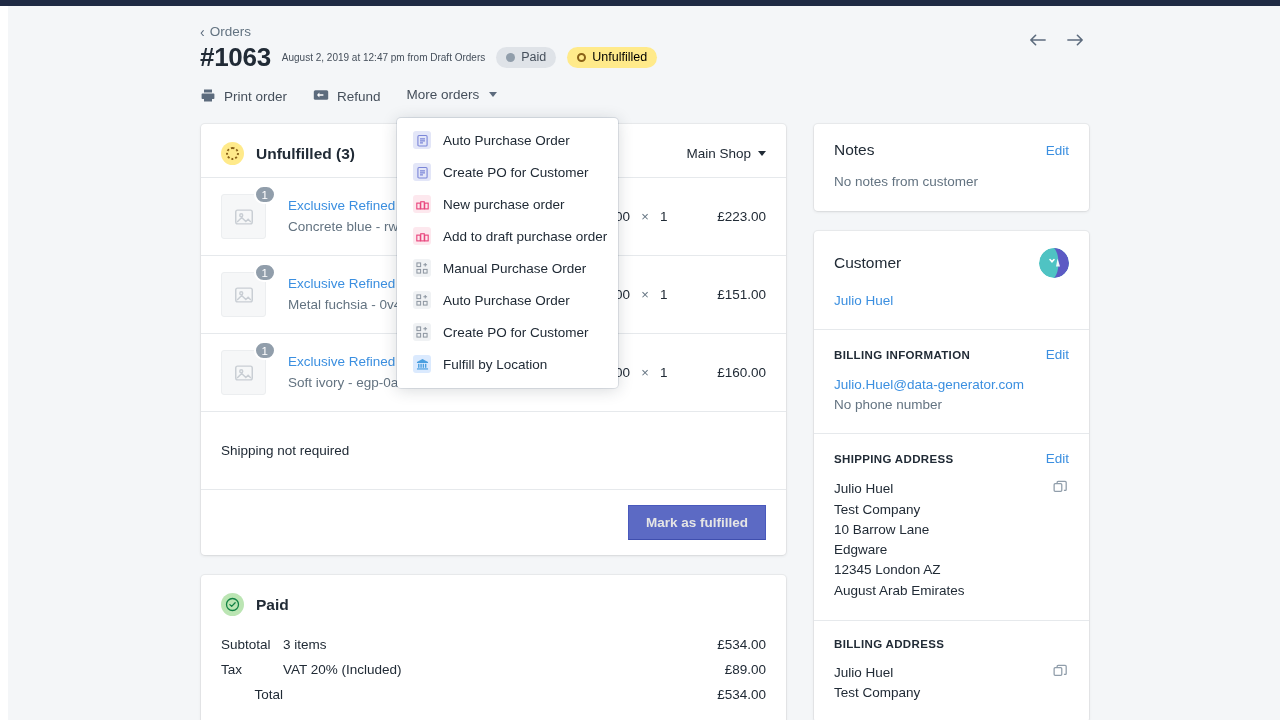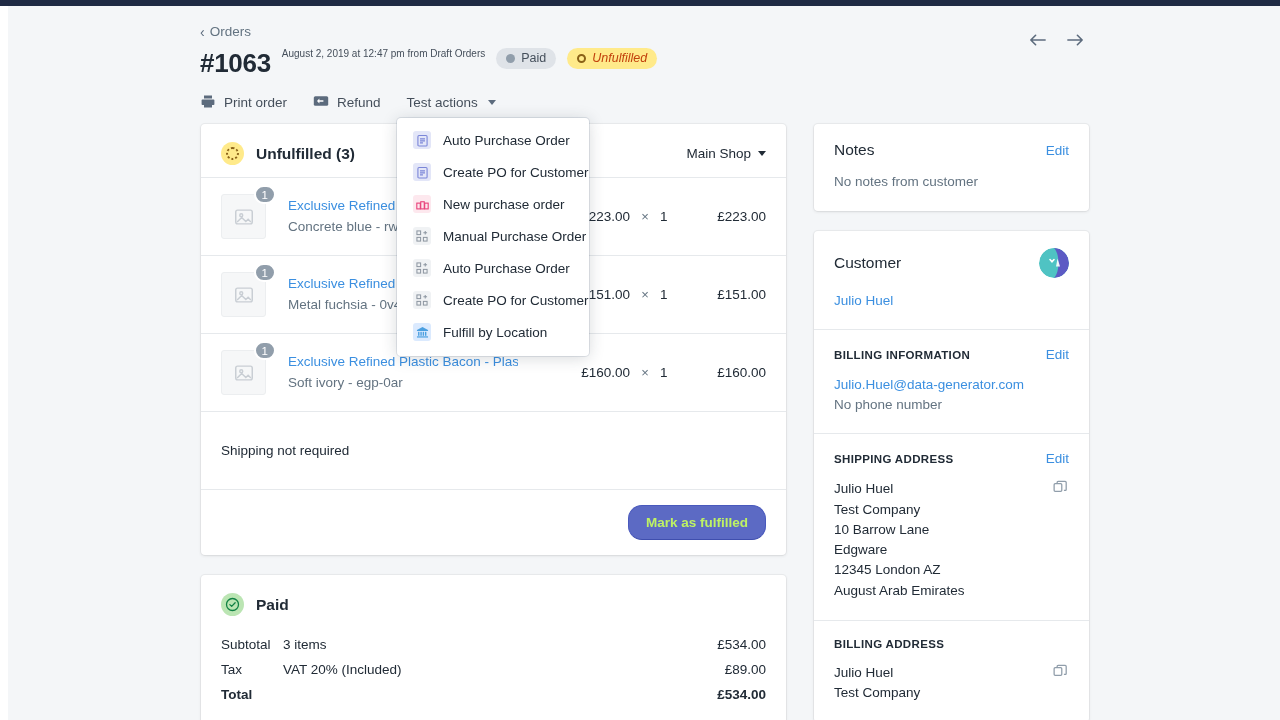--- a/index.html
+++ b/index.html
@@ -15,31 +15,31 @@
   .topbar-strip { position: absolute; top: 0; left: 0; width: 1280px; height: 6px; background: #1f2a44; z-index: 60; }
   .left-gutter { position: absolute; top: 0; left: 0; width: 8px; height: 720px; background: #ffffff; z-index: 55; }
 
   .page { position: absolute; top: 6px; left: 8px; width: 1272px; height: 714px; background: #f4f6f8; }
 
   
   .hdr { position: absolute; left: 192px; top: 18px; width: 880px; }
   .breadcrumb { display: flex; align-items: center; gap: 5px; color: #637381; font-size: 13.5px; cursor: pointer; width: max-content; }
   .breadcrumb .chev { font-size: 14px; line-height: 1; color: #5c6b7d; }
 
-  .title-row { display: flex; align-items: flex-start; gap: 11px; margin-top: 9px; }
+  .title-row { display: flex; align-items: center; gap: 11px; margin-top: 3px; }
   .order-no { font-size: 26px; font-weight: 700; color: #212b36; letter-spacing: -0.3px; }
   .order-meta { font-size: 10px; color: #454f5b; }
 
   .badge { display: inline-flex; align-items: center; gap: 6px; border-radius: 11px; padding: 3px 10px 4px; font-size: 12.5px; line-height: 1.15; font-weight: 400; }
   .badge-paid { background: #dfe3e8; color: #454f5b; }
   .badge-paid .dot { width: 9px; height: 9px; border-radius: 50%; background: #919eab; display: inline-block; }
-  .badge-unf { background: #ffea8a; color: #c2410c; font-style: italic; }
+  .badge-unf { background: #ffea8a; color: #000000; }
   .badge-unf .ring { width: 9px; height: 9px; border-radius: 50%; border: 2px solid #8a6116; display: inline-block; }
 
-  .actions { display: flex; align-items: center; gap: 26px; margin-top: 14px; }
+  .actions { display: flex; align-items: flex-start; gap: 26px; margin-top: 14px; }
   .act { display: flex; align-items: center; gap: 8px; font-size: 13.5px; color: #454f5b; cursor: pointer; }
   .act .caret { width: 0; height: 0; border-left: 4.5px solid transparent; border-right: 4.5px solid transparent; border-top: 5.5px solid #5c6b7d; margin-left: 2px; }
 
   .navarrows { position: absolute; right: 192px; top: 22px; display: flex; gap: 12px; }
   .navarrow { width: 26px; height: 24px; display: flex; align-items: center; justify-content: center; cursor: pointer; }
 
   
   .card { background: #ffffff; border-radius: 4px; box-shadow: 0 0 0 1px rgba(63,63,68,0.05), 0 1px 3px rgba(63,63,68,0.12); }
 
   .main-col { position: absolute; left: 193px; top: 118px; width: 585px; }
@@ -61,54 +61,54 @@
   .li-info { flex: 1; min-width: 0; }
   .li-title { font-size: 13.5px; color: #3b8fe0; line-height: 1.35; cursor: pointer; white-space: nowrap; overflow: hidden; }
   .li-variant { font-size: 13.5px; color: #637381; line-height: 1.45; margin-top: 2px; white-space: nowrap; overflow: hidden; }
   .li-unit { font-size: 13.5px; color: #212b36; width: 112px; text-align: right; white-space: nowrap; }
   .li-x { font-size: 13px; color: #637381; width: 30px; text-align: center; }
   .li-qty { font-size: 13.5px; color: #212b36; width: 14px; text-align: left; }
   .li-total { font-size: 13.5px; color: #212b36; width: 92px; text-align: right; }
 
   .ship-note { padding: 31px 20px; border-top: 1px solid #e6e9ec; font-size: 13.5px; color: #212b36; }
   .fc-foot { border-top: 1px solid #e6e9ec; padding: 15px 20px; display: flex; justify-content: flex-end; }
-  .btn-primary { background: #5c6ac4; color: #bef264; border: 1px solid #4959bd; border-bottom-color: #3f4eae; border-radius: 14px; padding: 9px 17px; font-size: 13.5px; font-weight: 700; cursor: pointer; font-family: inherit; }
+  .btn-primary { background: #5c6ac4; color: #e5e5e5; border: 1px solid #4959bd; border-bottom-color: #3f4eae; border-radius: 0; padding: 9px 17px; font-size: 13.5px; font-weight: 700; cursor: pointer; font-family: inherit; }
 
   
   .paid-card { margin-top: 20px; }
   .paid-head { display: flex; align-items: center; padding: 18px 20px 10px; }
   .ring-green { width: 23px; height: 23px; border-radius: 50%; background: #bbe5b3; margin-right: 12px; flex: none; display: flex; align-items: center; justify-content: center; }
   .paid-title { font-size: 15.5px; font-weight: 700; color: #212b36; }
   .sum-rows { padding: 6px 20px 0; }
   .sum-row { display: flex; align-items: center; padding: 5px 0; font-size: 13.5px; color: #212b36; }
   .sum-label { width: 62px; flex: none; }
   .sum-desc { flex: 1; }
   .sum-amt { text-align: right; }
-  .sum-row.bold .sum-label, .sum-row.bold .sum-amt { font-weight: 700; }
+  .sum-row.bold .sum-label, .sum-row.bold .sum-amt { font-weight: 400; text-align: right; }
   .sum-sep { border-top: 1px solid #e6e9ec; margin: 13px 20px 0; }
   .paid-by { display: flex; padding: 15px 20px 18px; font-size: 13.5px; color: #212b36; }
   .paid-by .amt { margin-left: auto; }
 
   
   .sb-card + .sb-card { margin-top: 20px; }
   .sb-sec { padding: 17px 20px 19px; }
   .sb-sec + .sb-sec { border-top: 1px solid #e6e9ec; }
   .sb-head { display: flex; align-items: center; }
   .sb-title { font-size: 15.5px; font-weight: 400; color: #212b36; }
   .sb-caps { font-size: 11.5px; font-weight: 700; color: #212b36; letter-spacing: 0.35px; }
   .sb-edit { margin-left: auto; font-size: 13.5px; color: #3b8fe0; cursor: pointer; }
   .sb-body { margin-top: 13px; font-size: 13.5px; color: #637381; line-height: 1.45; }
   .sb-link { color: #3b8fe0; cursor: pointer; display: block; }
   .avatar { margin-left: auto; width: 30px; height: 30px; border-radius: 50%; overflow: hidden; flex: none; }
   .addr-row { display: flex; align-items: flex-start; }
   .addr-lines { flex: 1; color: #212b36; line-height: 1.5; }
   .copy-ic { margin-left: 8px; cursor: pointer; flex: none; }
 
   
-  .menu { position: absolute; left: 389px; top: 112px; width: 192px; background: #fff; border-radius: 4px;
+  .menu { position: absolute; left: 389px; top: 112px; width: 221px; background: #fff; border-radius: 4px;
           box-shadow: 0 0 0 1px rgba(6,44,82,0.1), 0 2px 16px rgba(33,43,54,0.18); padding: 6px 0 8px; z-index: 40; }
   .menu-item { display: flex; align-items: center; gap: 12px; padding: 7px 14px 7px 16px; font-size: 13.5px; color: #212b36; cursor: pointer; white-space: nowrap; }
   .mi-ic { width: 18px; height: 18px; border-radius: 3px; flex: none; display: flex; align-items: center; justify-content: center; }
   .ic-blue { background: #e3e6f8; }
   .ic-pink { background: #fde8ee; }
   .ic-gray { background: #f0f2f4; }
   .ic-sky  { background: #dbeafe; }
 </style>
 </head>
 <body>
@@ -150,21 +150,21 @@
         <div class="act">
           <span>
             <svg width="16" height="16" viewBox="0 0 20 20" fill="#5c6b7d">
                 <rect x="1" y="4" width="18" height="12" rx="2"></rect>
                 <path d="M8 7l-3 3 3 3v-2h5v-2H8V7z" fill="#fff"></path>
               </svg>
           </span>
           <span>Refund</span>
         </div>
         <div class="act">
-          <span>Test actions</span>
+          <span>More orders</span>
           <span class="caret"></span>
         </div>
       </div>
     </div>
 
     <div class="navarrows">
       <div class="navarrow">
         <svg width="19" height="16" viewBox="0 0 20 16" fill="none" stroke="#5c6b7d" stroke-width="1.7" stroke-linecap="round" stroke-linejoin="round">
             <path d="M18 8H3M8 3L3 8l5 5"></path>
           </svg>
@@ -403,20 +403,30 @@
         <span class="mi-ic ic-pink">
           <svg width="13" height="11" viewBox="0 0 14 12" fill="none" stroke="#e8417a" stroke-width="1.2">
               <rect x="0.8" y="4.5" width="3.8" height="6.3"></rect>
               <rect x="5.1" y="3" width="3.8" height="7.8"></rect>
               <rect x="9.4" y="4.5" width="3.8" height="6.3"></rect>
             </svg>
         </span>
         <span>New purchase order</span>
       </div>
 
+      <div class="menu-item">
+        <span class="mi-ic ic-pink">
+          <svg width="13" height="11" viewBox="0 0 14 12" fill="none" stroke="#e8417a" stroke-width="1.2">
+              <rect x="0.8" y="4.5" width="3.8" height="6.3"></rect>
+              <rect x="5.1" y="3" width="3.8" height="7.8"></rect>
+              <rect x="9.4" y="4.5" width="3.8" height="6.3"></rect>
+            </svg>
+        </span>
+        <span>Add to draft purchase order</span>
+      </div>
 
       <div class="menu-item">
         <span class="mi-ic ic-gray">
           <svg width="12" height="12" viewBox="0 0 13 13" fill="none" stroke="#8c95a0" stroke-width="1.1">
               <rect x="1" y="1" width="4" height="4"></rect>
               <rect x="1" y="8" width="4" height="4"></rect>
               <rect x="8" y="8" width="4" height="4"></rect>
               <path d="M10 1v4M8 3h4"></path>
             </svg>
         </span>

